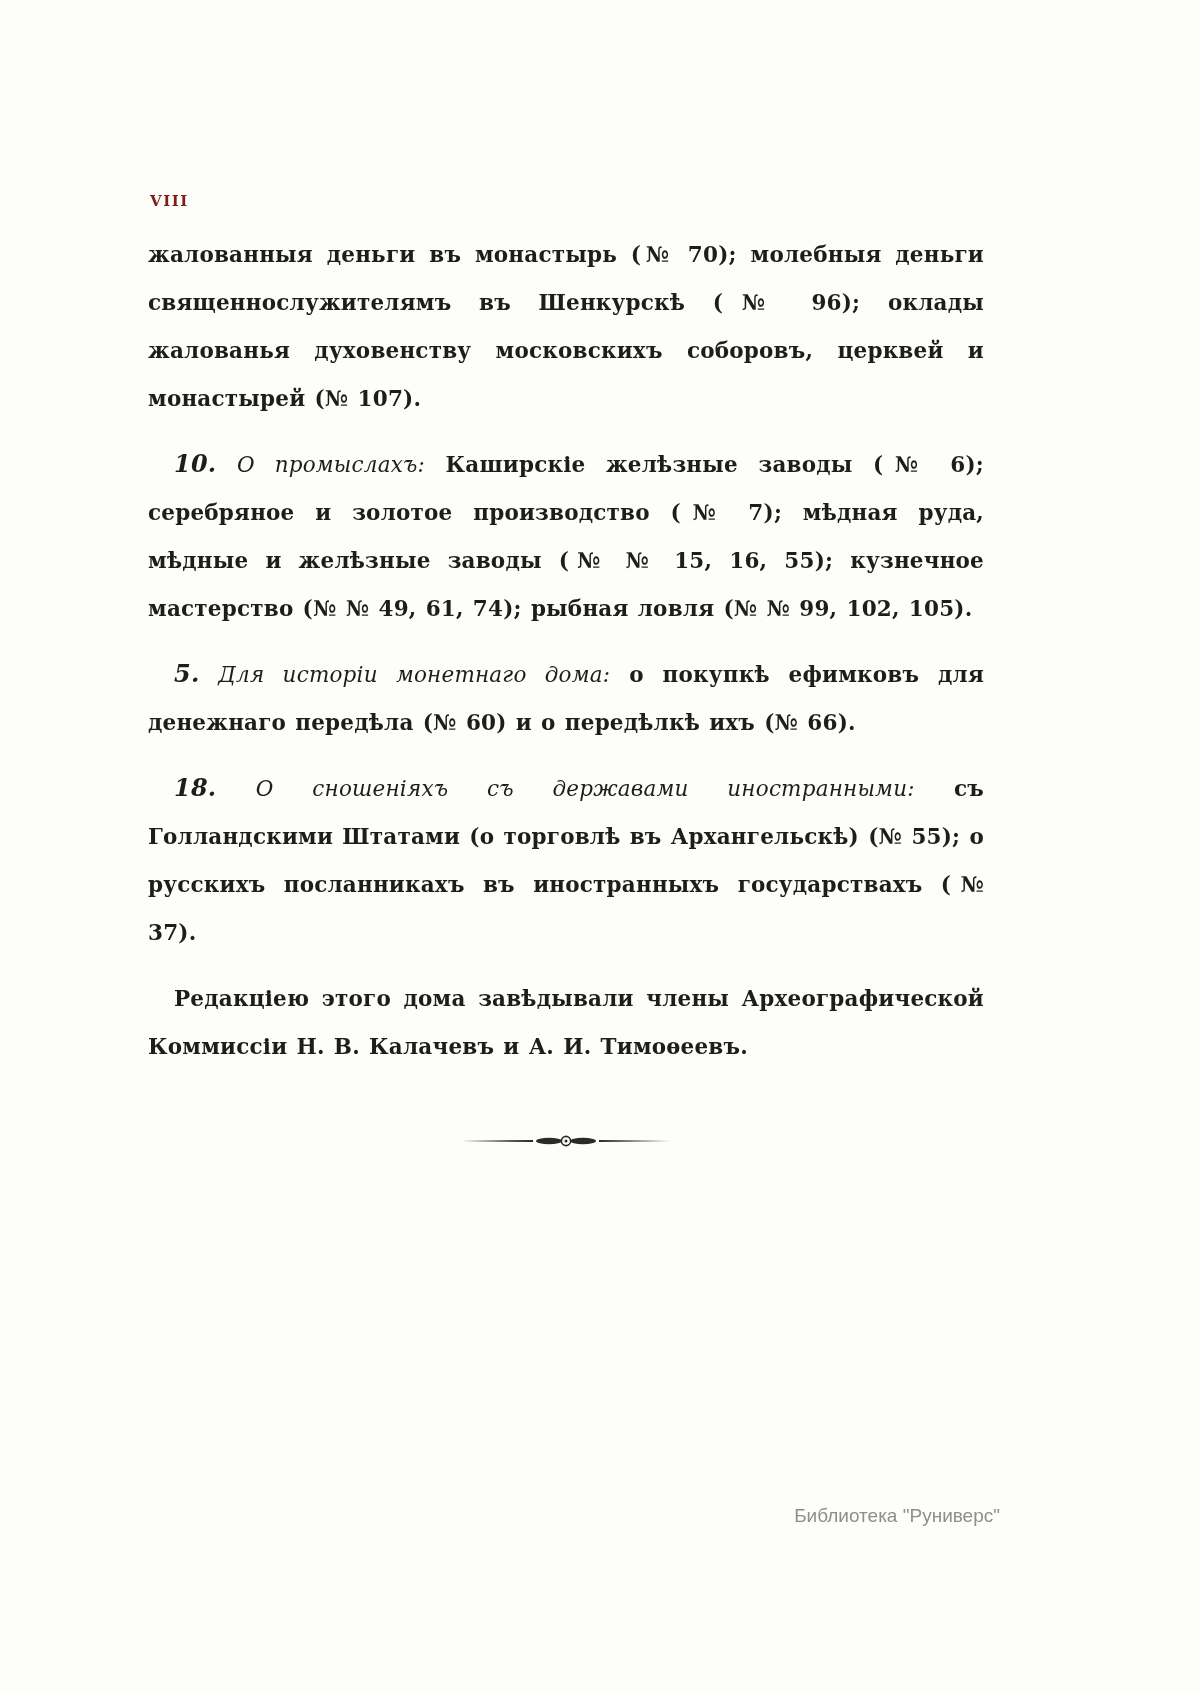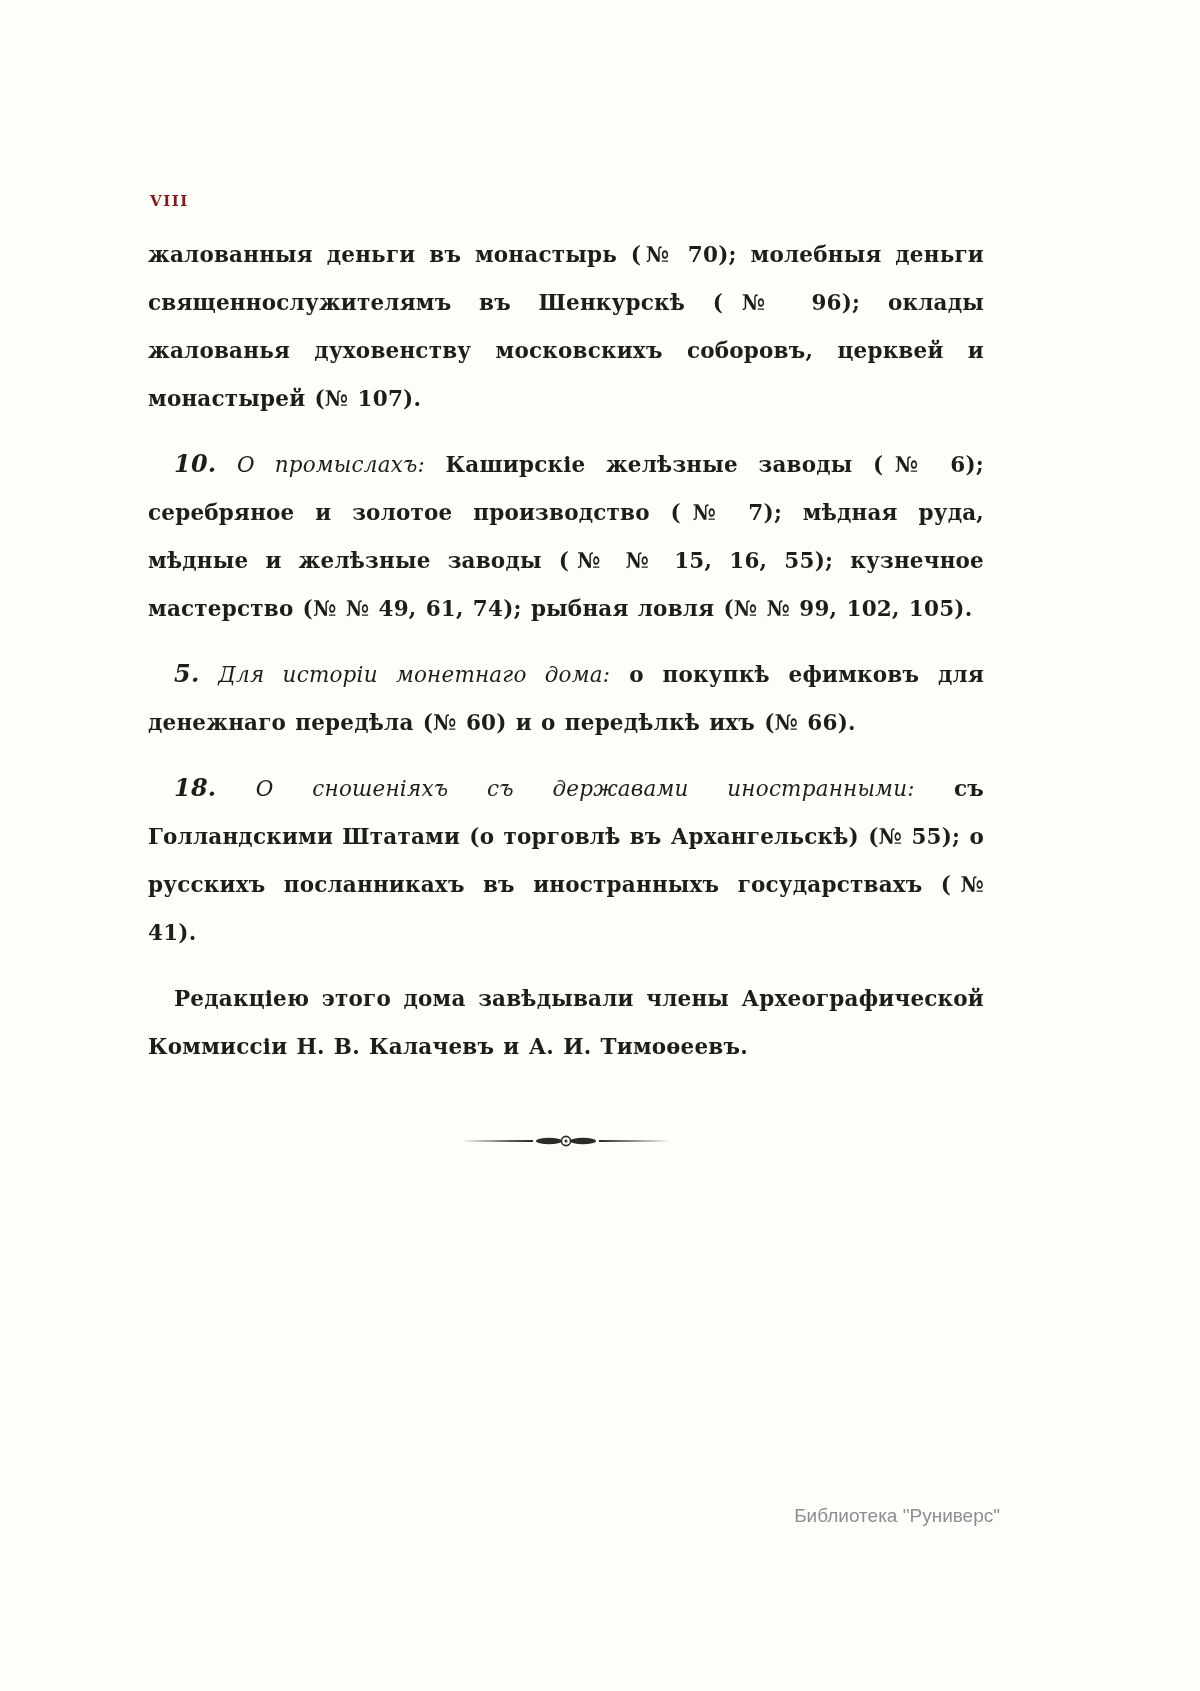--- a/index.html
+++ b/index.html
@@ -84,21 +84,21 @@
       <span>Каширскіе желѣзные заводы (№ 6); серебряное и золотое производство (№ 7); мѣдная руда, мѣдные и желѣзные заводы (№ № 15, 16, 55); кузнечное мастерство (№ № 49, 61, 74); рыбная ловля (№ № 99, 102, 105).</span></p>
 
 
 
     <p class="para indent"><span class="para-num">5.</span>
       <span class="para-topic">Для исторіи монетнаго дома:</span>
       <span>о покупкѣ ефимковъ для денежнаго передѣла (№ 60) и о передѣлкѣ ихъ (№ 66).</span></p>
 
     <p class="para indent"><span class="para-num">18.</span>
       <span class="para-topic">О сношеніяхъ съ державами иностранными:</span>
-      <span>съ Голландскими Штатами (о торговлѣ въ Архангельскѣ) (№ 55); о русскихъ посланникахъ въ иностранныхъ государствахъ (№ 41).</span></p>
+      <span>съ Голландскими Штатами (о торговлѣ въ Архангельскѣ) (№ 55); о русскихъ посланникахъ въ иностранныхъ государствахъ (№ 37).</span></p>
 
     <p class="para indent"><span class="para-num"></span><span class="para-topic"></span><span>Редакціею этого дома завѣдывали члены Археографической Коммиссіи Н. В. Калачевъ и А. И. Тимоѳеевъ.</span></p>
 
     <div class="divider">
       <svg width="210" height="16" viewBox="0 0 210 16" xmlns="http://www.w3.org/2000/svg" aria-hidden="true">
         <polygon points="0,8 72,6.9 72,9.1" fill="#2b2b26"></polygon>
         <ellipse cx="88" cy="8" rx="13" ry="3.2" fill="#2b2b26"></ellipse>
         <circle cx="105" cy="8" r="4.6" fill="none" stroke="#2b2b26" stroke-width="1.6"></circle>
         <circle cx="105" cy="8" r="1.5" fill="#2b2b26"></circle>
         <ellipse cx="122" cy="8" rx="13" ry="3.2" fill="#2b2b26"></ellipse>

